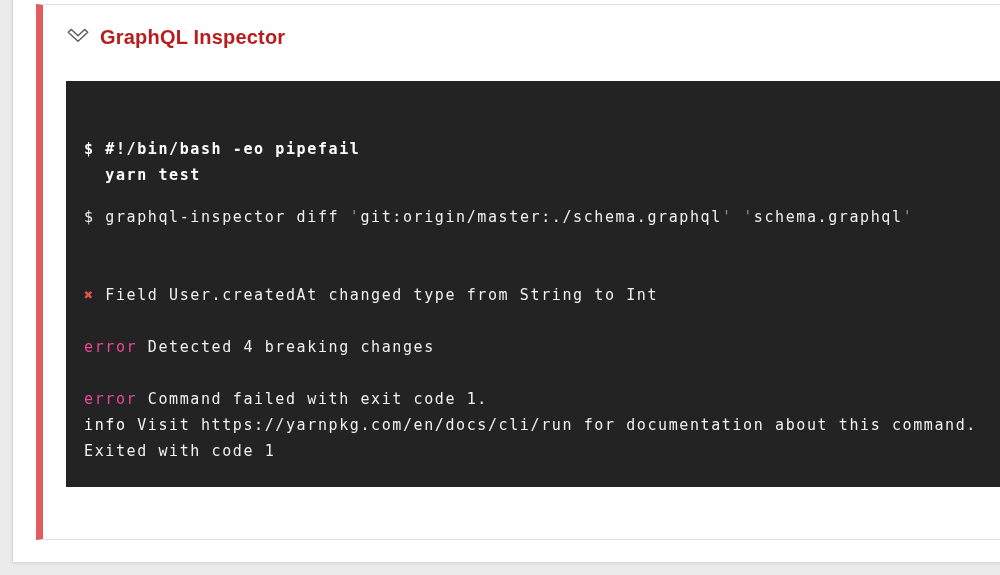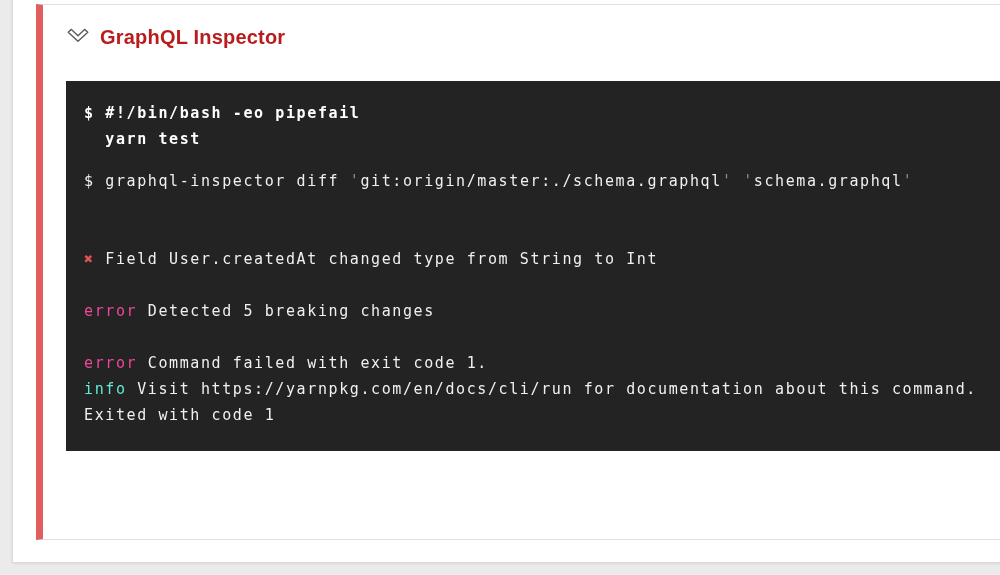--- a/index.html
+++ b/index.html
@@ -48,26 +48,26 @@
     margin: 33px 0 0 23px;
     width: 940px;
     background: #232323;
     padding: 19px 10px 23px 18px;
     font-family: "DejaVu Sans Mono", monospace;
     font-size: 15px;
     line-height: 26px;
     letter-spacing: 1.6px;
     color: #f0f0f0;
   }
-  .cmd-block { font-weight: bold; color: #ffffff; margin-bottom: 16px; }
+  .cmd-block { font-weight: bold; color: #ffffff; margin-bottom: 16px; margin-top: 36px; }
   .tline { white-space: pre; }
   .s-plain { color: #f0f0f0; }
   .s-bold  { color: #ffffff; font-weight: bold; }
   .s-error { color: #ec4899; }
-  .s-info  { color: #5eead4; text-align: right; }
+  .s-info  { color: #ffffff; text-align: right; }
   .s-cross { color: #e2544e; font-weight: bold; }
   .s-dim   { color: #8f8f8f; }
 </style>
 </head>
 <body>
 
 <div class="outer-panel">
   <div class="step-card">
 
     <div class="step-header">
@@ -83,21 +83,21 @@
       <div class="cmd-block" id="cmd-block">
           <div class="tline"><span class="s-bold">$ #!/bin/bash -eo pipefail</span></div>
           <div class="tline"><span class="s-bold">  yarn test</span></div>
         </div>
       <div class="out-block" id="out-block">
           <div class="tline"><span class="s-plain">$ graphql-inspector diff </span><span class="s-dim">'</span><span class="s-plain">git:origin/master:./schema.graphql</span><span class="s-dim">'</span><span class="s-plain"> </span><span class="s-dim">'</span><span class="s-plain">schema.graphql</span><span class="s-dim">'</span></div>
           <div class="tline">&nbsp;</div>
           <div class="tline">&nbsp;</div>
           <div class="tline"><span class="s-cross">✖</span><span class="s-plain"> Field User.createdAt changed type from String to Int</span></div>
           <div class="tline">&nbsp;</div>
-          <div class="tline"><span class="s-error">error</span><span class="s-plain"> Detected 5 breaking changes</span></div>
+          <div class="tline"><span class="s-error">error</span><span class="s-plain"> Detected 4 breaking changes</span></div>
           <div class="tline">&nbsp;</div>
           <div class="tline"><span class="s-error">error</span><span class="s-plain"> Command failed with exit code 1.</span></div>
           <div class="tline"><span class="s-info">info</span><span class="s-plain"> Visit https://yarnpkg.com/en/docs/cli/run for documentation about this command.</span></div>
           <div class="tline"><span class="s-plain">Exited with code 1</span></div>
         </div>
     </div>
 
   </div>
 </div>
 

